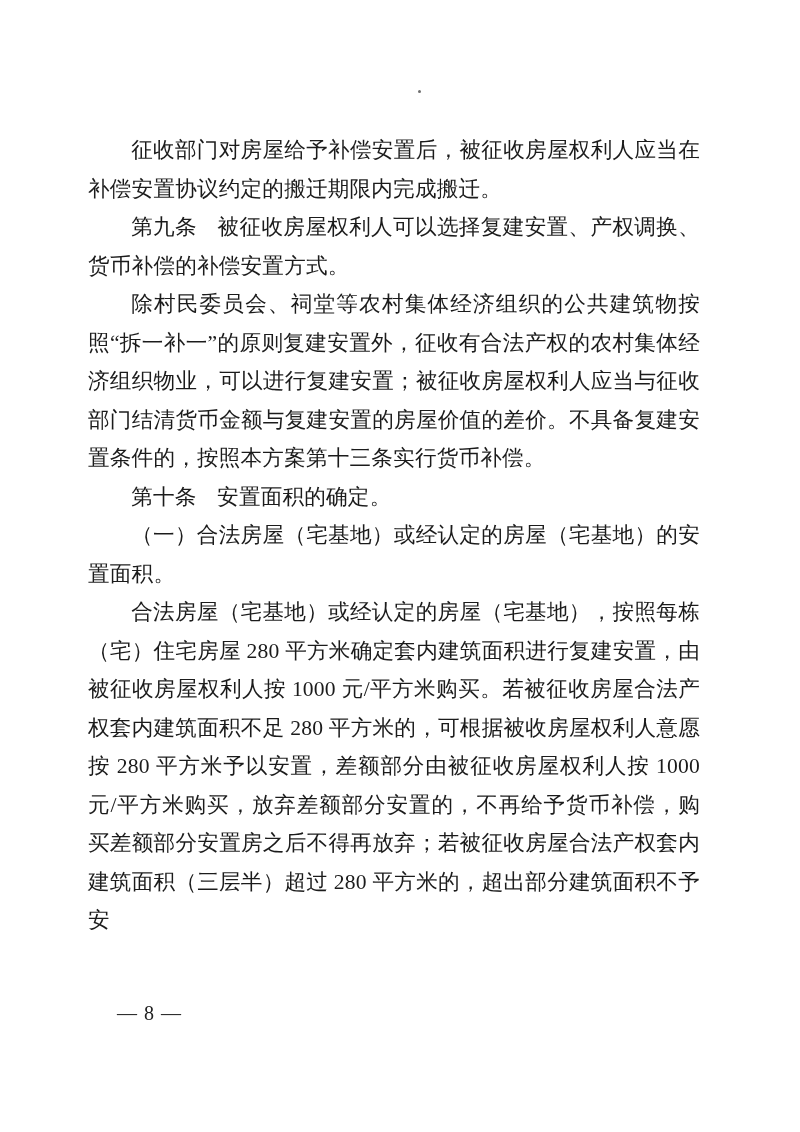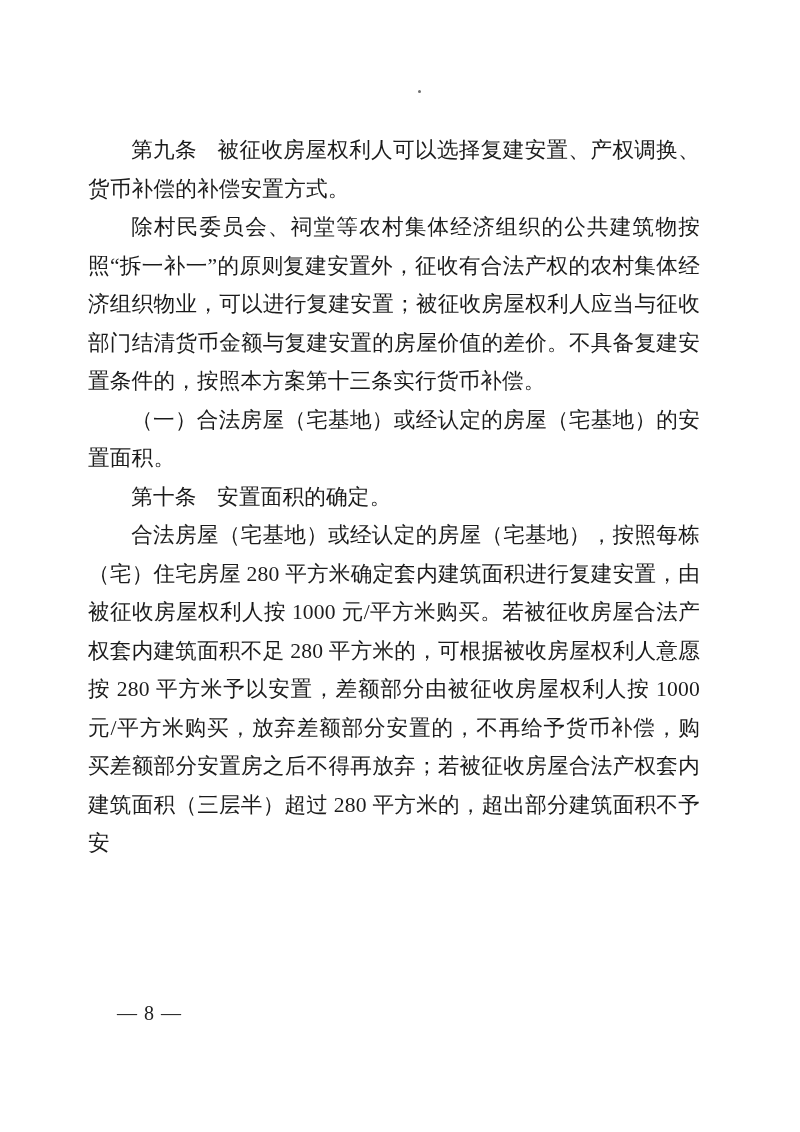--- a/index.html
+++ b/index.html
@@ -58,29 +58,30 @@
 </style>
 </head>
 <body>
 
 <div class="page">
 
   <div class="speck"></div>
 
   <div class="content">
 
+    <p class="para"><span class="ptext">征收部门对房屋给予补偿安置后，被征收房屋权利人应当在补偿安置协议约定的搬迁期限内完成搬迁。</span></p>
 
     <p class="para"><span class="term">第九条</span><span class="ptext">被征收房屋权利人可以选择复建安置、产权调换、货币补偿的补偿安置方式。</span></p>
 
     <p class="para"><span class="ptext">除村民委员会、祠堂等农村集体经济组织的公共建筑物按照“拆一补一”的原则复建安置外，征收有合法产权的农村集体经济组织物业，可以进行复建安置；被征收房屋权利人应当与征收部门结清货币金额与复建安置的房屋价值的差价。不具备复建安置条件的，按照本方案第十三条实行货币补偿。</span></p>
 
 
+    <p class="para"><span class="term">第十条</span><span class="ptext">安置面积的确定。</span></p>
+
     <p class="para"><span class="ptext">（一）合法房屋（宅基地）或经认定的房屋（宅基地）的安置面积。</span></p>
-
-    <p class="para"><span class="term">第十条</span><span class="ptext">安置面积的确定。</span></p>
 
     <p class="para"><span class="ptext">合法房屋（宅基地）或经认定的房屋（宅基地），按照每栋（宅）住宅房屋 280 平方米确定套内建筑面积进行复建安置，由被征收房屋权利人按 1000 元/平方米购买。若被征收房屋合法产权套内建筑面积不足 280 平方米的，可根据被收房屋权利人意愿按 280 平方米予以安置，差额部分由被征收房屋权利人按 1000 元/平方米购买，放弃差额部分安置的，不再给予货币补偿，购买差额部分安置房之后不得再放弃；若被征收房屋合法产权套内建筑面积（三层半）超过 280 平方米的，超出部分建筑面积不予安</span></p>
 
   </div>
 
   <div class="footer">— 8 —</div>
 
 </div>
 
 </body></html>

